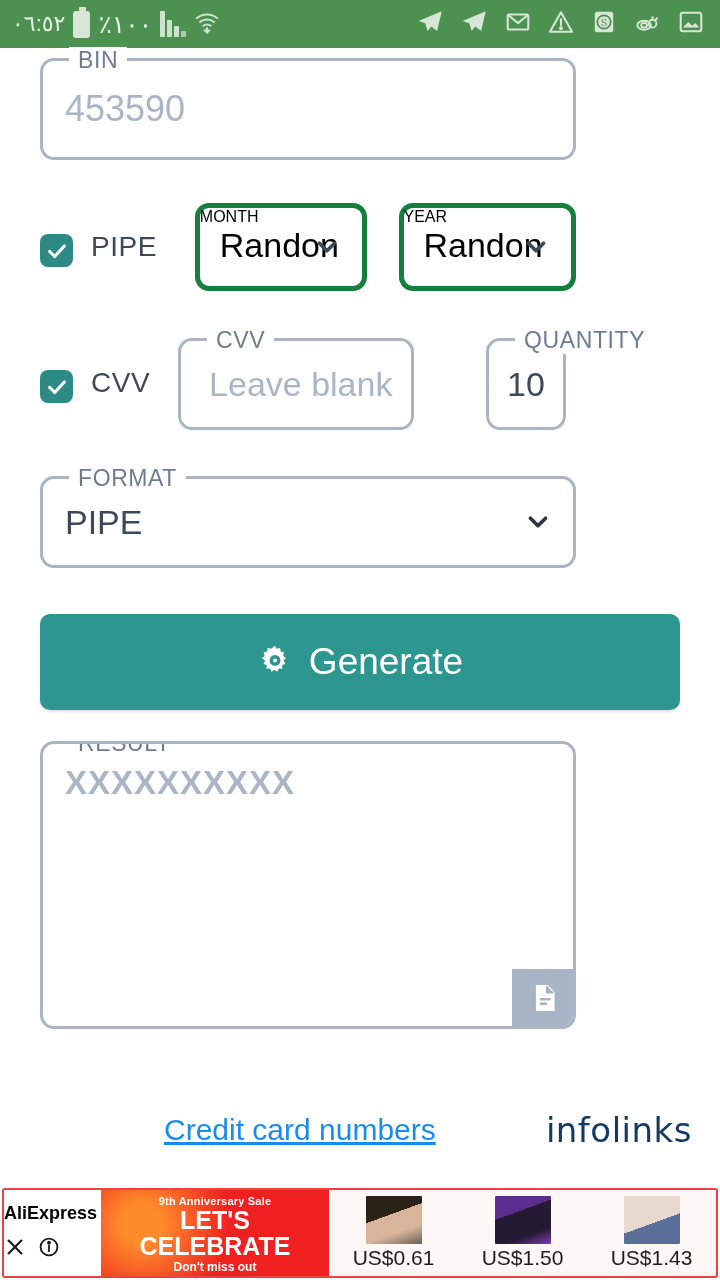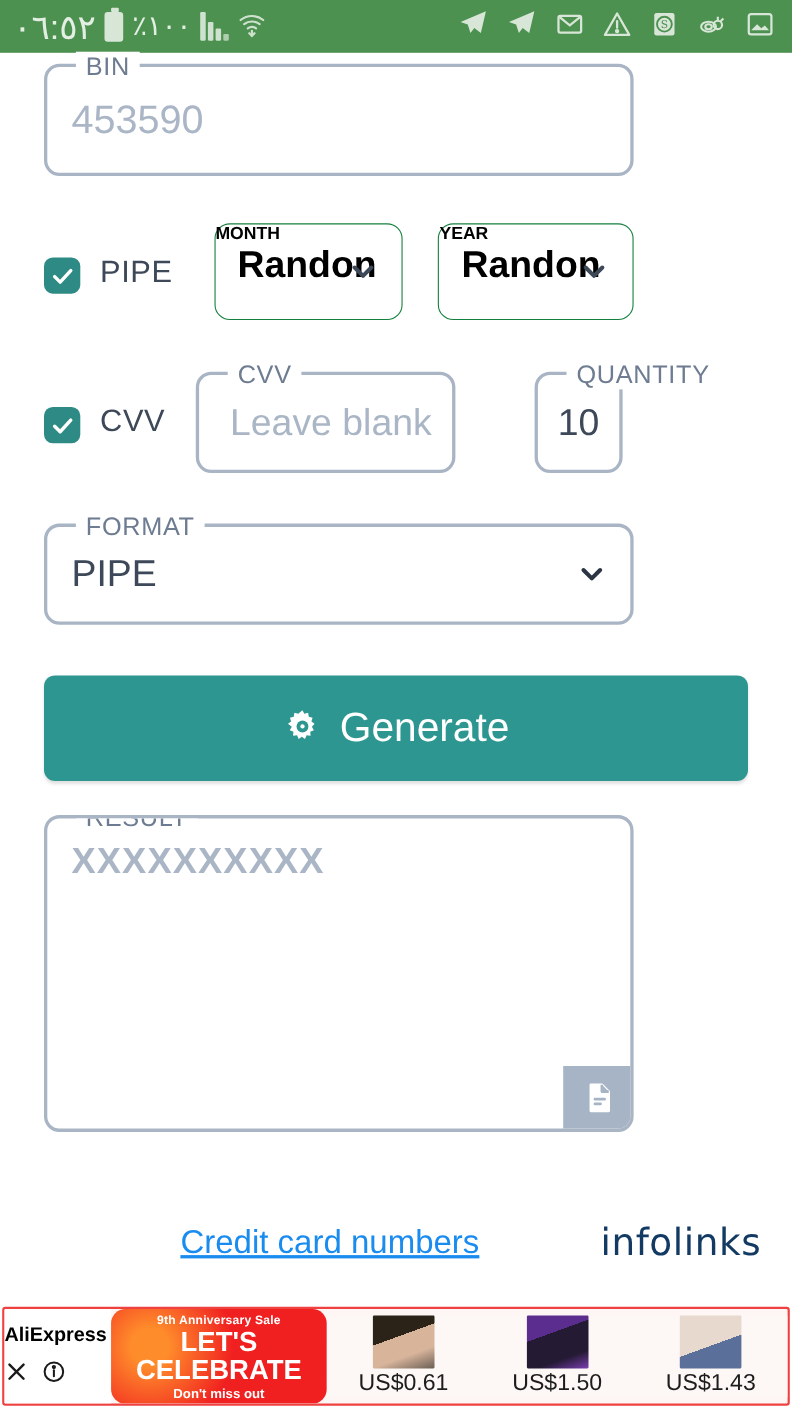--- a/index.html
+++ b/index.html
@@ -11,21 +11,21 @@
   }
   .screen { position: relative; width: 720px; height: 1280px; background: #fff; }
 
   
   .statusbar {
     position: absolute; top: 0; left: 0; width: 720px; height: 48px;
     background: #4d9150; display: flex; align-items: center;
     padding: 0 12px; color: #dfeadf;
   }
   .sb-left { display: flex; align-items: center; gap: 8px; }
-  .sb-time { font-size: 31px; letter-spacing: 0px; color: #e4efe4; }
+  .sb-time { font-size: 22px; letter-spacing: 0px; color: #e4efe4; }
   .sb-pct  { font-size: 25px; color: #e4efe4; }
   .sb-right { margin-left: auto; display: flex; align-items: center; gap: 17px; padding-right: 4px; }
   .sb-ico { display: block; }
   .batt {
     width: 17px; height: 27px; border: 2.5px solid #d7e6d7; border-radius: 3px;
     position: relative; background: #d7e6d7;
   }
   .batt:before {
     content: ""; position: absolute; top: -6px; left: 4px;
     width: 7px; height: 4px; background: #d7e6d7; border-radius: 1px;
@@ -78,22 +78,22 @@
   .cbox svg { width: 22px; height: 22px; }
   .cb-label {
     font-size: 28px; color: #3d4858; margin-left: 18px; letter-spacing: .5px;
     white-space: nowrap;
   }
 
   .date-row { padding: 0 40px; }
   .date-row .cbox { margin-top: 31px; }
   .date-row .cb-label { margin-top: 28px; }
   .sel {
-    position: relative; border: 1px solid #15803d; border-radius: 14px;
-    height: 88px; background: #fff; font-weight: bold;
+    position: relative; border: 5px solid #15803d; border-radius: 14px;
+    height: 88px; background: #fff;
   }
   #month-field { width: 232px; margin-left: 38px; }
   #year-field  { width: 240px; margin-left: 32px; }
   #month-field .val, #year-field .val { font-size: 34px; padding: 0 20px; }
 
   .cvv-row { padding: 0 40px; margin-top: 47px; }
   .cvv-row .cbox { margin-top: 32px; }
   .cvv-row .cb-label { margin-top: 29px; }
   #cvv-field { width: 236px; margin-left: 28px; height: 92px; }
   #qty-field { width: 240px; margin-left: 32px; height: 92px; }
@@ -153,25 +153,25 @@
   }
   .ad-brand {
     width: 97px; background: #fff; position: relative; flex: 0 0 auto;
     display: flex; flex-direction: column; justify-content: center;
     padding-left: 0;
   }
   .ali-logo { font-size: 18px; font-weight: bold; line-height: 1; }
   .ad-ctrls { display: flex; align-items: center; gap: 12px; margin-top: 14px; }
   .ad-ctrls svg { width: 22px; height: 22px; }
   .ad-hero {
-    width: 196px; flex: 0 0 auto; position: relative;
+    width: 228px; flex: 0 0 auto; position: relative;
     background: radial-gradient(circle at 18% 40%, #ff8c2b 0 10%, #f02020 45%),
                 radial-gradient(circle at 85% 30%, #e41f6e 0 12%, transparent 60%),
                 #e81d22;
-    color: #fff; text-align: center; padding-top: 5px; overflow: hidden; border-radius: 13px;
+    color: #fff; text-align: center; padding-top: 5px; overflow: hidden;
   }
   .hero-top { font-size: 11px; font-weight: bold; letter-spacing: .2px; }
   .hero-big { font-size: 25px; font-weight: bold; line-height: 1.0; margin-top: 1px; }
   .hero-sub { font-size: 12px; font-weight: bold; line-height: 1.1; margin-top: 2px; }
   .ad-items { display: flex; flex: 1 1 auto; align-items: center; }
   .ad-item {
     flex: 1 1 0; display: flex; flex-direction: column;
     align-items: center; justify-content: center; background: #fdf7f5;
   }
   .ad-thumb {

